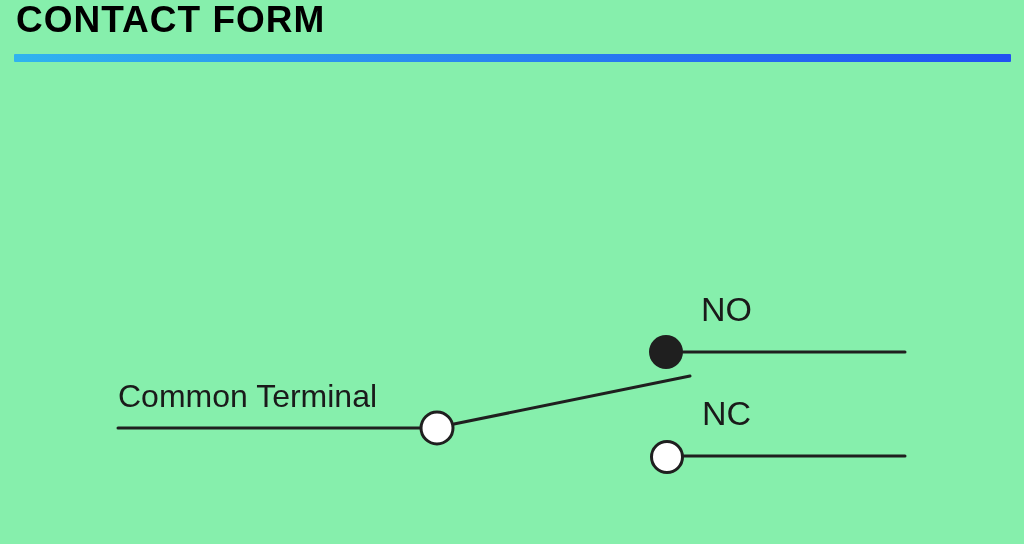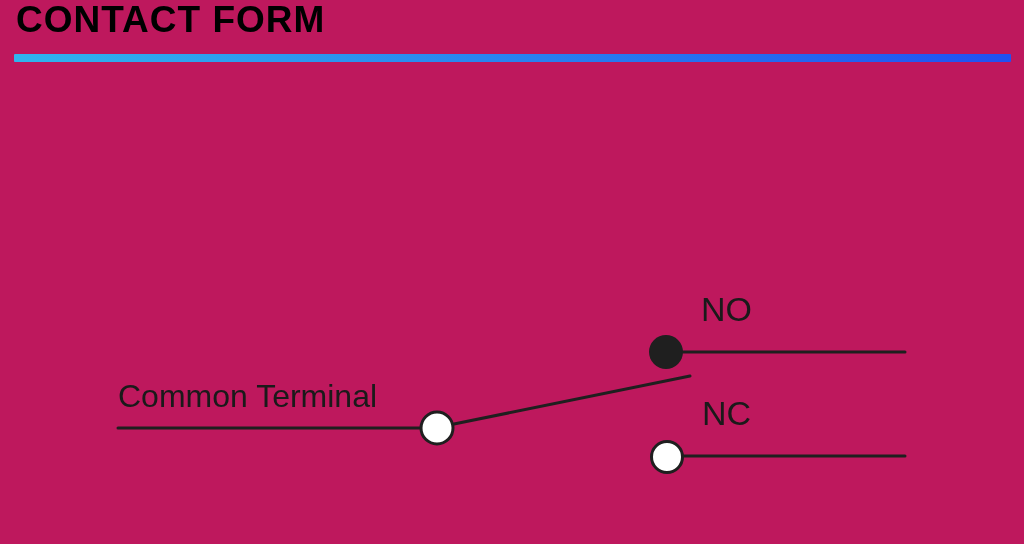--- a/index.html
+++ b/index.html
@@ -4,21 +4,21 @@
 <style>
   html, body {
     margin: 0;
     padding: 0;
     background: #ffffff;
   }
   .page {
     position: relative;
     width: 1024px;
     height: 544px;
-    background: #be185d;
+    background: #86efac;
     overflow: hidden;
     font-family: "Liberation Sans", sans-serif;
   }
   .title {
     position: absolute;
     left: 16px;
     top: 0;
     margin: 0;
     font-family: "Liberation Sans", sans-serif;
     font-size: 37px;

